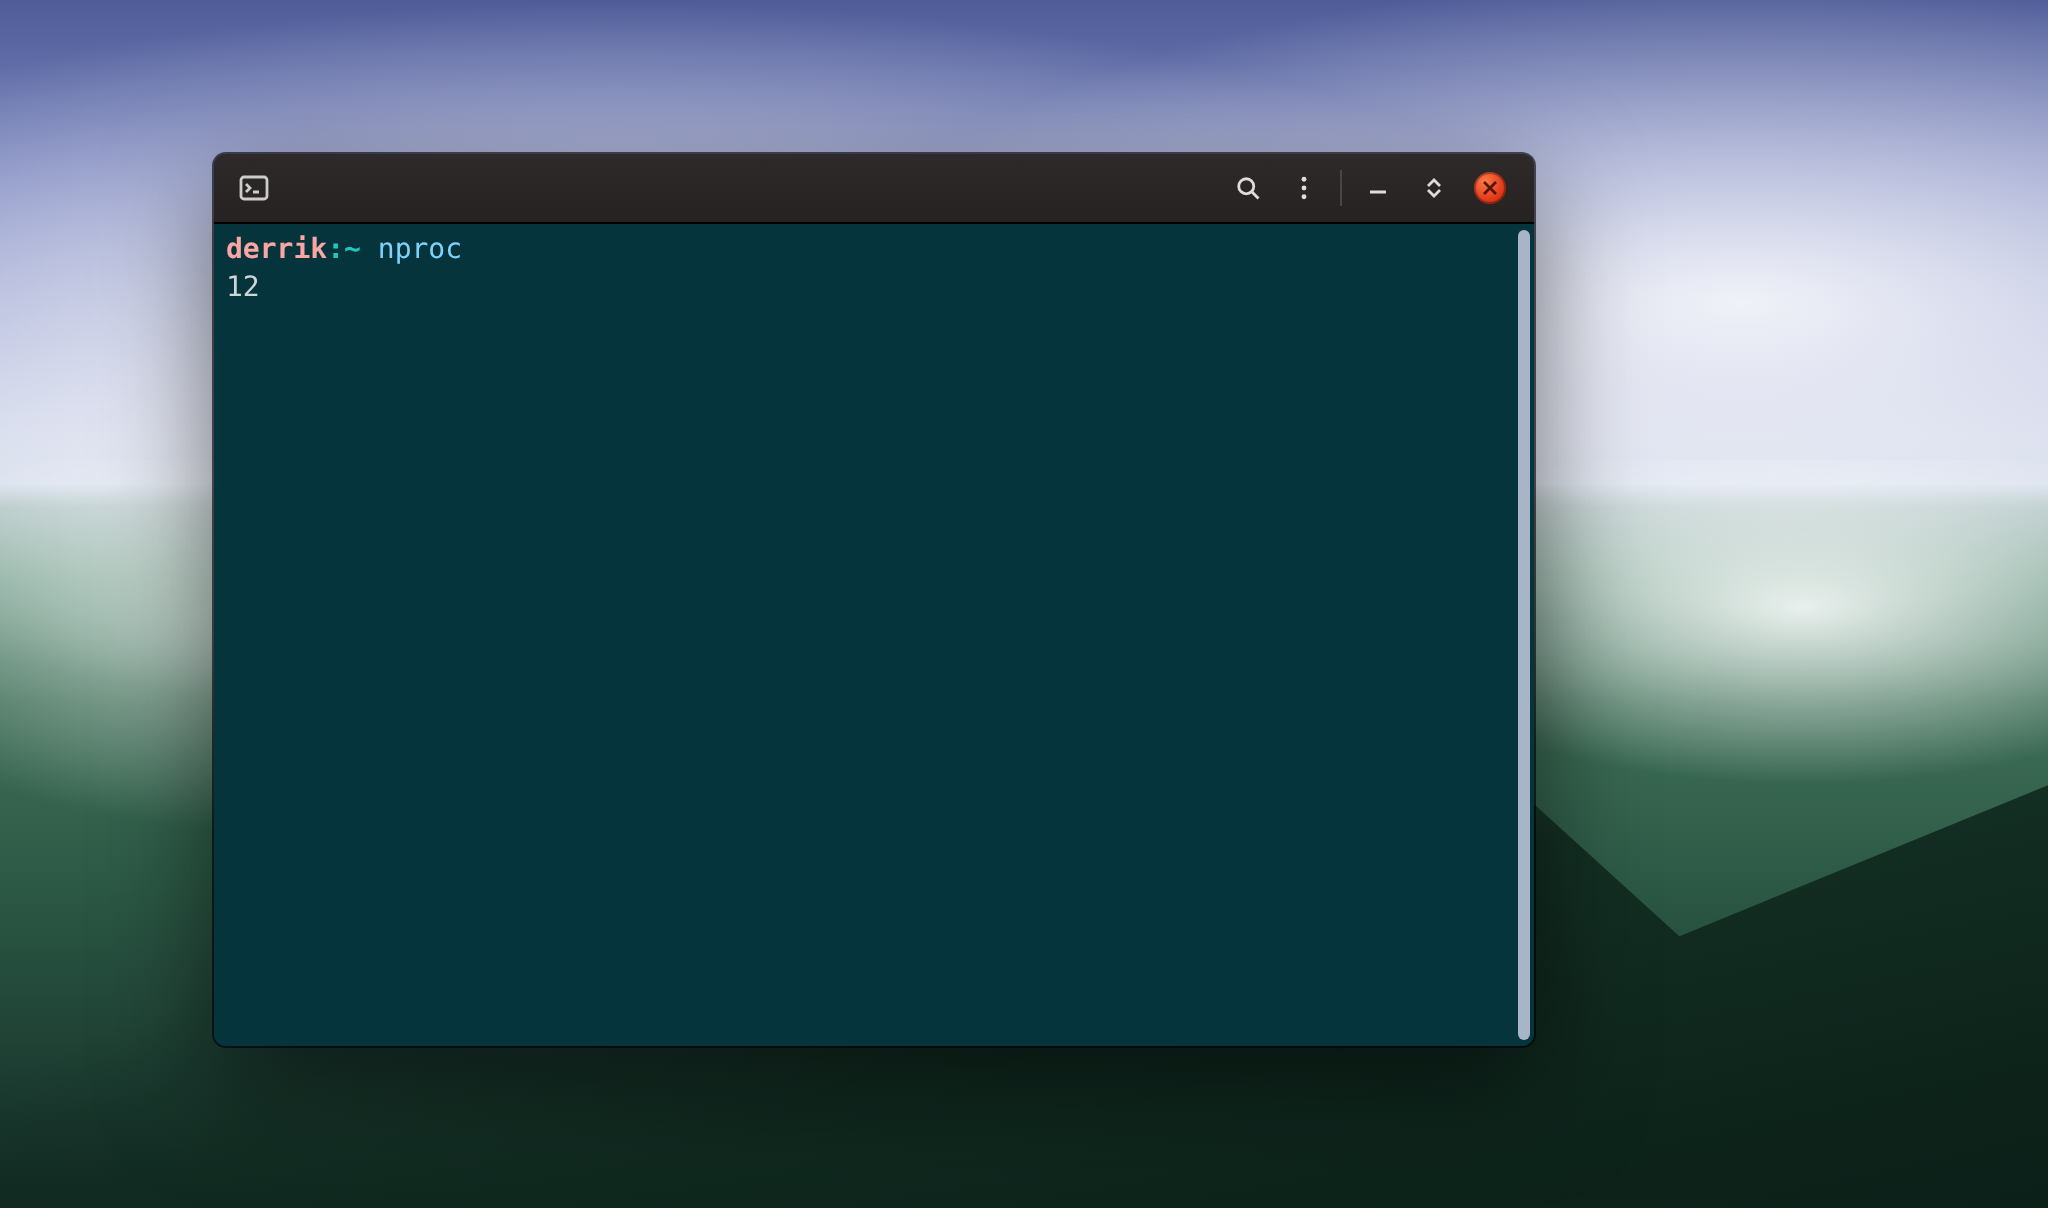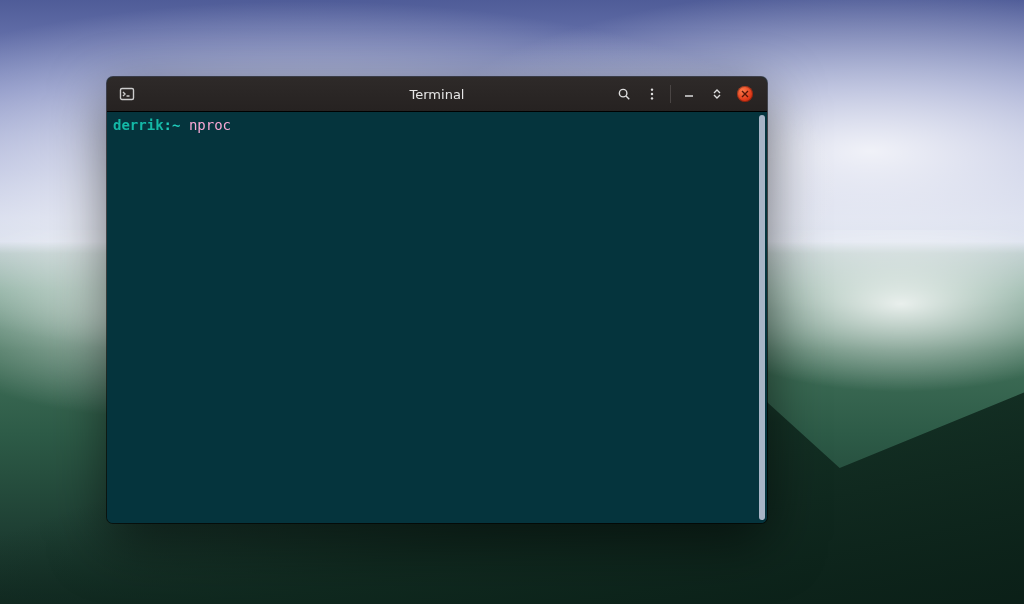--- a/index.html
+++ b/index.html
@@ -77,24 +77,24 @@
     font-family:"DejaVu Sans Mono","Liberation Mono",monospace;
     font-size:14px;line-height:19px;
     color:#cfd8d8;
     padding:4px 6px 4px 6px;
   }
   .scrollbar{
     position:absolute;right:2px;top:3px;width:6px;bottom:3px;
     background:#b9c3d6;border-radius:3px;opacity:.9;
   }
   .line{white-space:pre;}
-  .prompt-user{color:#14b8a6;font-weight:bold;}
+  .prompt-user{color:#fca5a5;font-weight:bold;}
   .prompt-path{color:#1fc9b9;font-weight:bold;}
   .prompt-sep{color:#1fc9b9;font-weight:bold;}
-  .cmd{color:#f9a8d4;}
+  .cmd{color:#7dd3fc;}
   .out{color:#cfd5d5;}
   .cursor{
     display:inline-block;width:8px;height:15px;
     border:1px solid #d0d4d4;box-sizing:border-box;
     vertical-align:-2px;margin-left:2px;
   }
 </style>
 </head>
 <body>
 
@@ -104,21 +104,20 @@
 
 <div class="window">
 
   <div class="titlebar">
     <div class="app-icon">
       <svg width="16" height="16" viewBox="0 0 16 16" fill="none" stroke="currentColor" stroke-width="1.4">
         <rect x="1.5" y="2.5" width="13" height="11" rx="1.5"></rect>
         <path d="M4 6l2 2-2 2M7.5 10h3"></path>
       </svg>
     </div>
-    <div class="title">Terminal</div>
     <div class="controls">
       <div class="tb-btn">
         <svg width="14" height="14" viewBox="0 0 16 16" fill="none" stroke="currentColor" stroke-width="1.6">
           <circle cx="7" cy="7" r="4.3"></circle>
             <path d="M10.3 10.3L14 14"></path>
         </svg>
       </div>
       <div class="tb-btn">
         <svg width="14" height="14" viewBox="0 0 16 16" fill="currentColor">
           <circle cx="8" cy="3" r="1.4"></circle>
@@ -145,16 +144,17 @@
         </div>
       </div>
     </div>
   </div>
 
   <div class="term-body">
     <div class="scrollbar"></div>
 
     <div class="line"><span class="prompt-user">derrik</span><span class="prompt-sep">:</span><span class="prompt-path">~</span><span class="cmd"> </span><span class="cmd">nproc</span></div>
 
+    <div class="line out">12</div>
 
   </div>
 
 </div>
 
 </body></html>

